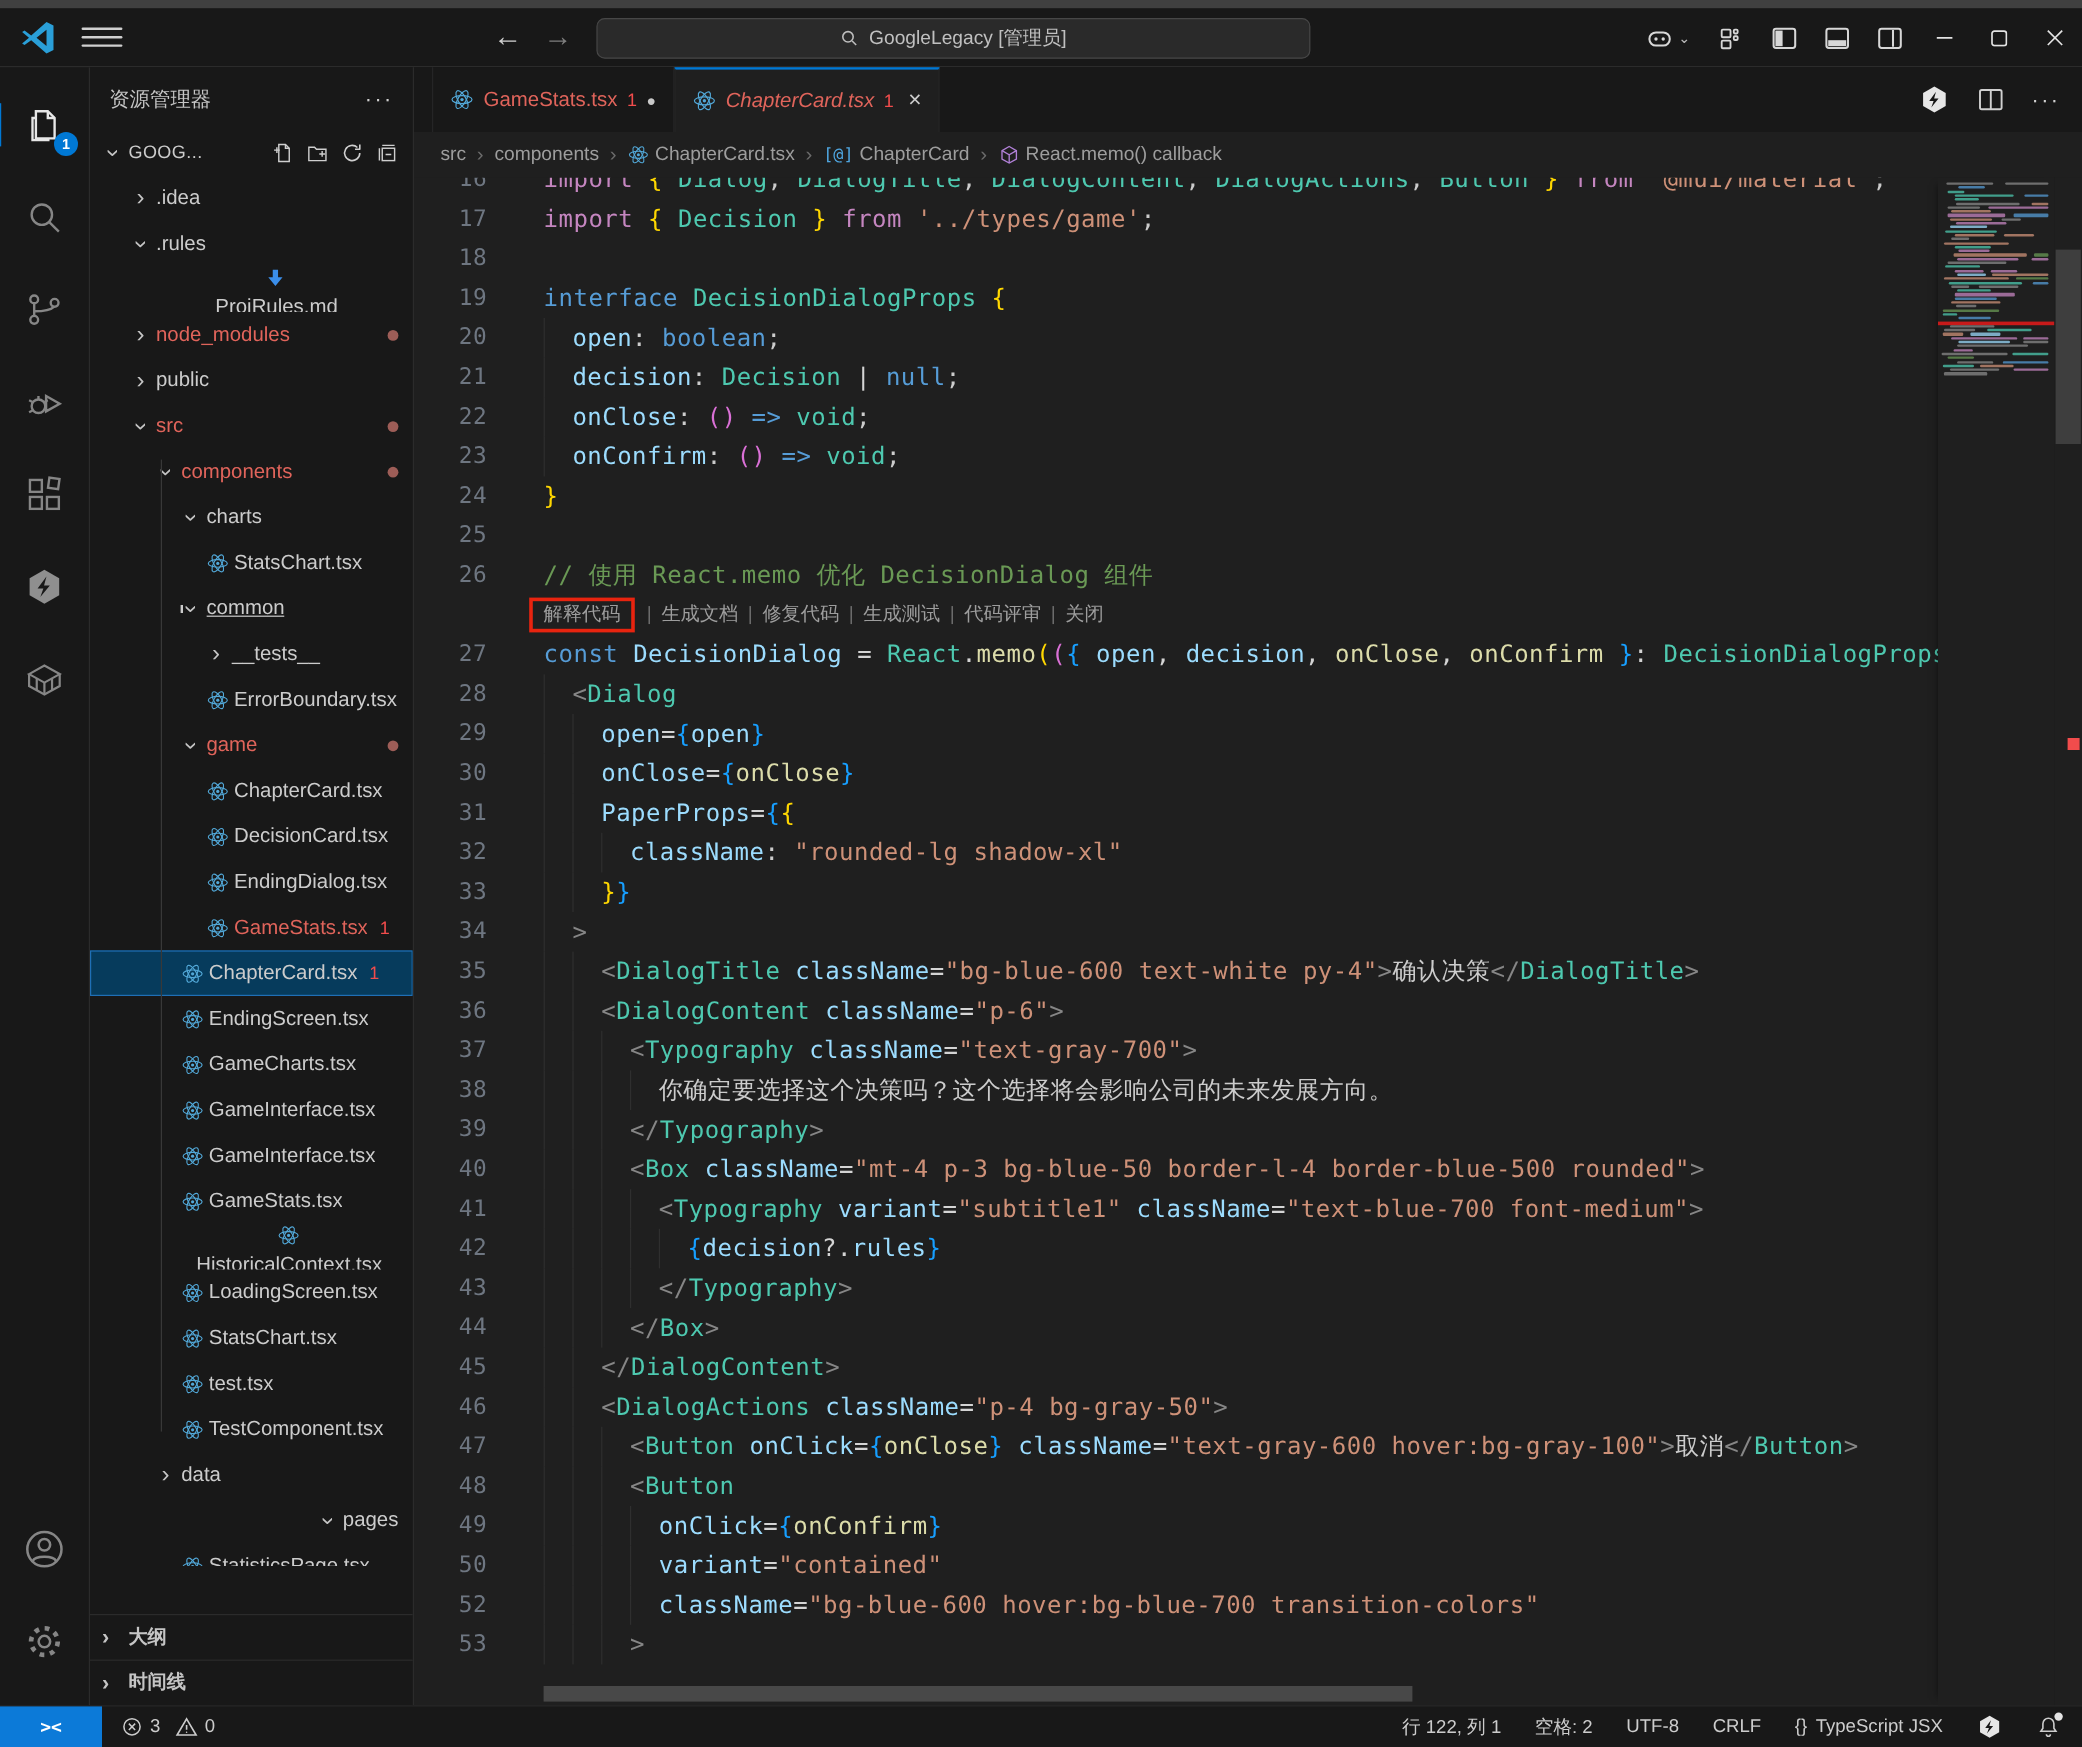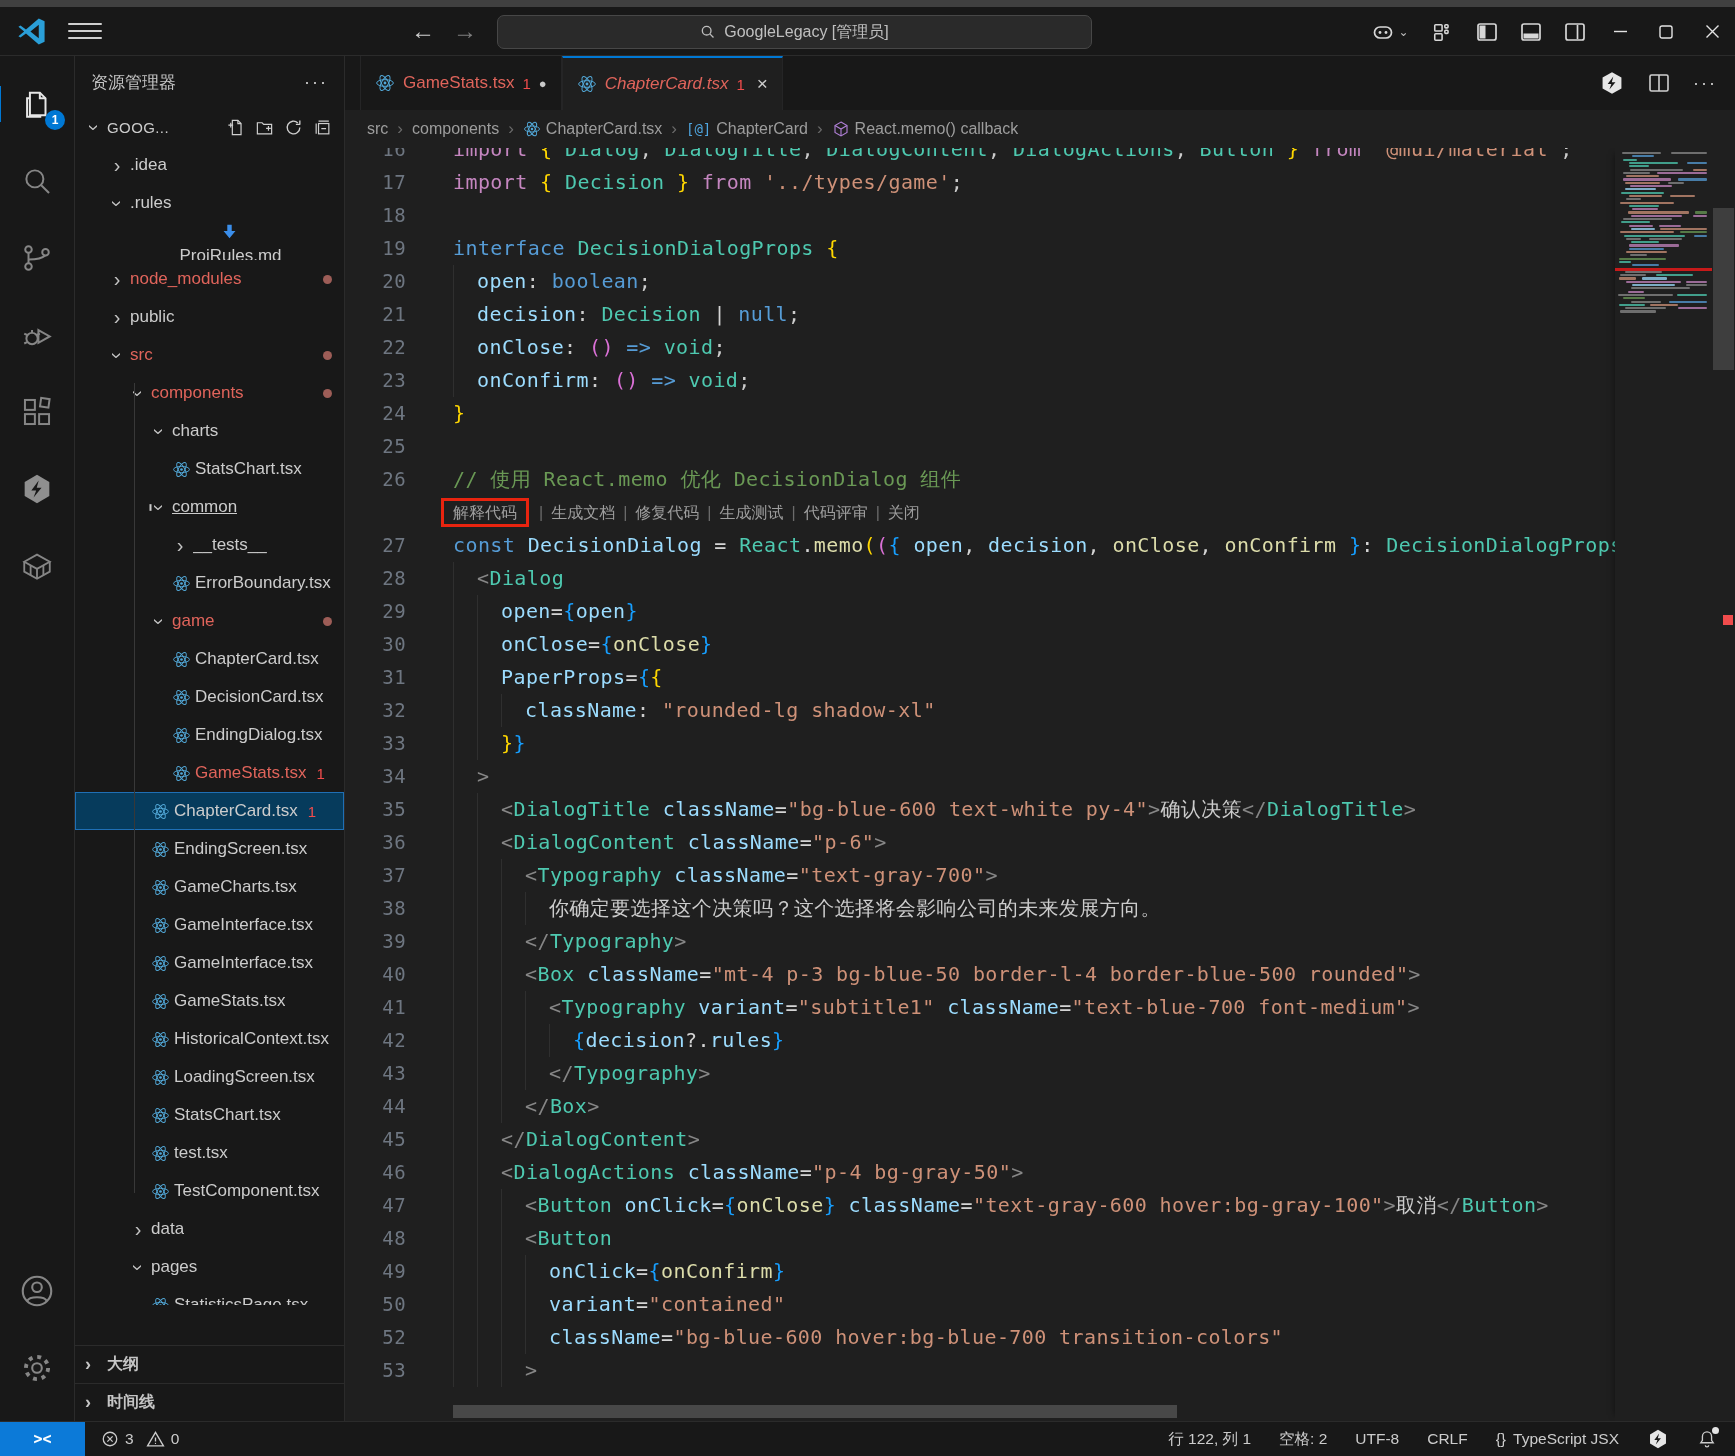--- a/index.html
+++ b/index.html
@@ -490,21 +490,21 @@
               <g fill="none" stroke="#52a8d8" stroke-width="1.2">
                 <ellipse cx="12" cy="12" rx="10" ry="4"></ellipse>
                 <ellipse cx="12" cy="12" rx="10" ry="4" transform="rotate(60 12 12)"></ellipse>
                 <ellipse cx="12" cy="12" rx="10" ry="4" transform="rotate(120 12 12)"></ellipse>
               </g>
               <circle cx="12" cy="12" r="1.7" fill="#52a8d8"></circle>
             </svg>
           </span>
           <span class="lbl">GameStats.tsx</span>
         </div>
-        <div class="trow" style="padding-left: 73px;">
+        <div class="trow" style="padding-left: 73px; flex-direction: column;">
           <span class="fic">
             <svg width="19" height="19" viewBox="0 0 24 24">
               <g fill="none" stroke="#52a8d8" stroke-width="1.2">
                 <ellipse cx="12" cy="12" rx="10" ry="4"></ellipse>
                 <ellipse cx="12" cy="12" rx="10" ry="4" transform="rotate(60 12 12)"></ellipse>
                 <ellipse cx="12" cy="12" rx="10" ry="4" transform="rotate(120 12 12)"></ellipse>
               </g>
               <circle cx="12" cy="12" r="1.7" fill="#52a8d8"></circle>
             </svg>
           </span>
@@ -559,21 +559,21 @@
               </g>
               <circle cx="12" cy="12" r="1.7" fill="#52a8d8"></circle>
             </svg>
           </span>
           <span class="lbl">TestComponent.tsx</span>
         </div>
         <div class="trow" style="padding-left: 52px;">
           <span class="chev">›</span>
           <span class="lbl">data</span>
         </div>
-        <div class="trow" style="padding-left: 52px;">
+        <div class="trow" style="padding-left: 52px; justify-content: flex-end;">
           <span class="chev open">›</span>
           <span class="lbl">pages</span>
         </div>
         <div class="trow" style="padding-left: 73px;">
           <span class="fic">
             <svg width="19" height="19" viewBox="0 0 24 24">
               <g fill="none" stroke="#52a8d8" stroke-width="1.2">
                 <ellipse cx="12" cy="12" rx="10" ry="4"></ellipse>
                 <ellipse cx="12" cy="12" rx="10" ry="4" transform="rotate(60 12 12)"></ellipse>
                 <ellipse cx="12" cy="12" rx="10" ry="4" transform="rotate(120 12 12)"></ellipse>

